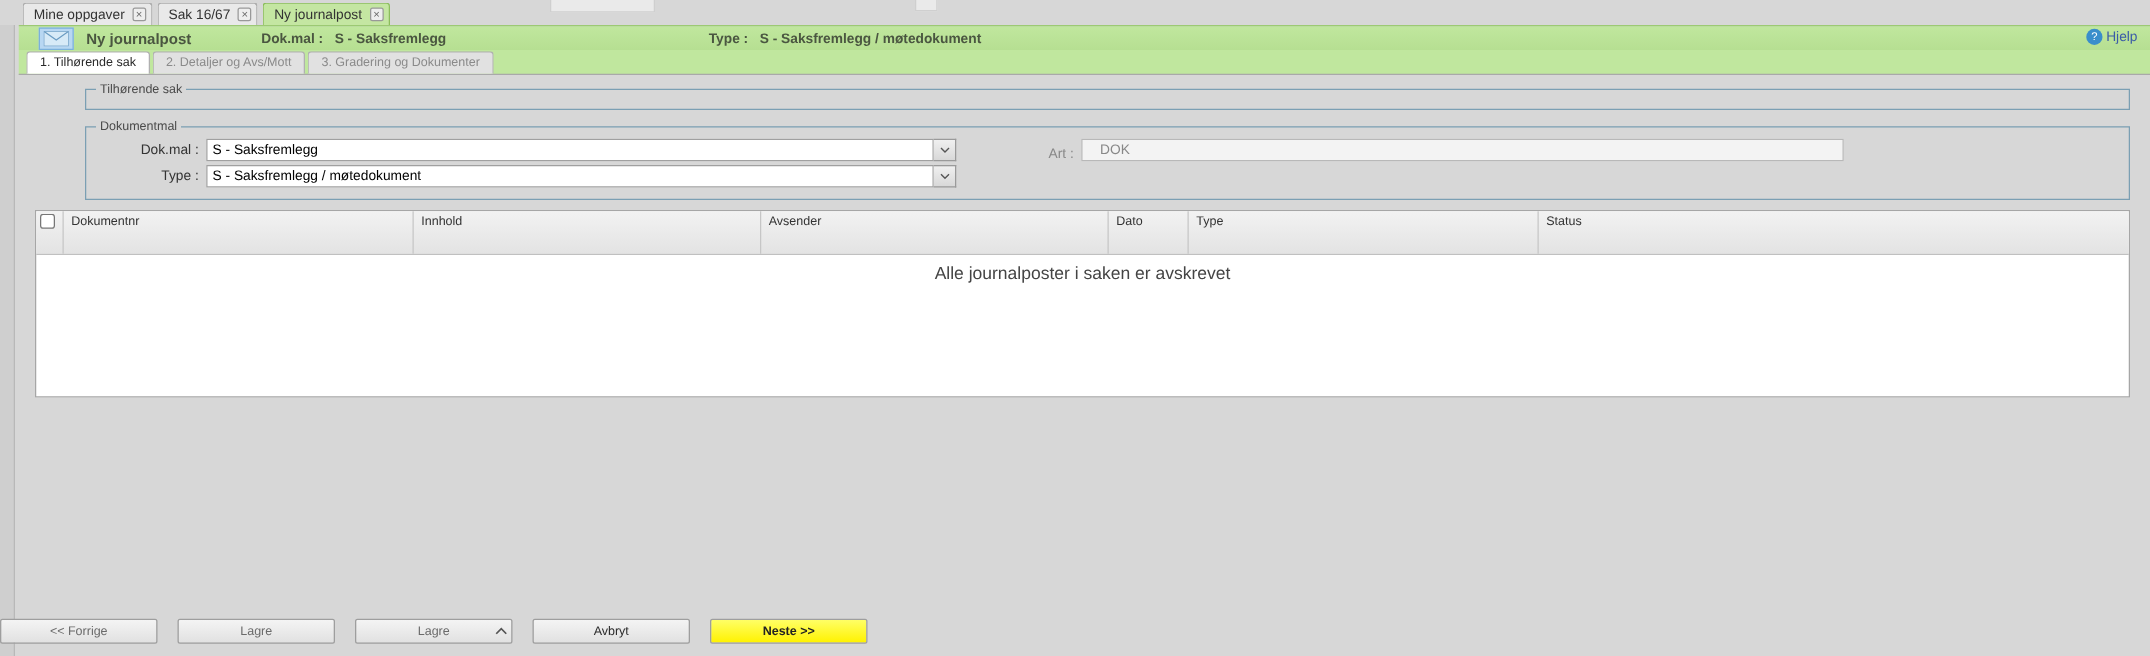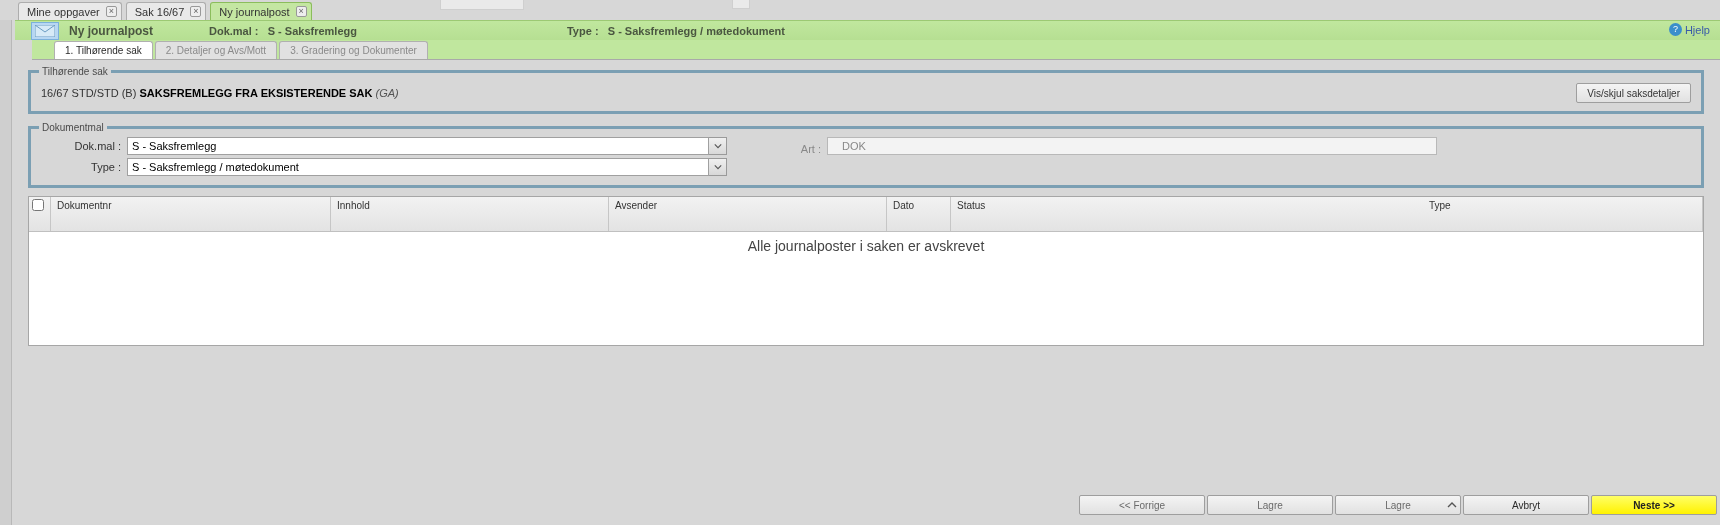--- a/index.html
+++ b/index.html
@@ -102,24 +102,24 @@
     .help-link { position: absolute; right: 10px; top: 2px; color: #3a5ba8; font-size: 11px; display:flex; align-items:center; gap:3px;}
     .help-icon {
       width: 13px; height: 13px; border-radius: 50%; background: #3a8ecb; color:#fff; font-size:9px; text-align:center; line-height:13px;
     }
 
     
     .step-tabs {
       height: 20px;
       display: flex;
       align-items: flex-end;
-      padding-left: 22px;
+      padding-left: 6px;
       background: #c0e79e;
       border-bottom: 1px solid #a9a9a9;
-      margin-left: 32px;
+      margin-left: 15px;
     }
     .step-tab {
       height: 18px;
       padding: 0 10px;
       border: 1px solid #b0b0b0;
       border-bottom: none;
       border-radius: 3px 3px 0 0;
       background: #e1e1e1;
       color: #8a8a8a;
       font-size: 10px;
@@ -130,24 +130,25 @@
       background: #fff;
       color: #2a2a2a;
     }
 
     .content {
       padding: 6px 16px 0 28px;
       background: #d7d7d7;
     }
 
     fieldset {
-      border: 3px solid #a21caf;
+      border: 1px solid #a21caf;
       padding: 4px 8px 6px 8px;
       margin-bottom: 8px;
       position: relative;
+      margin-left: 40px;
     }
     fieldset.outer { border-color: #7b9fb3; }
     legend {
       font-size: 10px;
       color: #4a4a4a;
       padding: 0 3px;
     }
 
     .case-row {
       display: flex;
@@ -260,23 +261,22 @@
       padding-top: 6px;
     }
 
     
     .action-bar {
       position: absolute;
       left: 0;
       right: 0;
       bottom: 10px;
       display: flex;
-      justify-content: flex-end;
-      gap: 2px;
-      padding-right: 3px;
+      gap: 16px;
+      padding-right: 18px;
     }
     .wz-btn {
       width: 126px;
       height: 20px;
       border: 1px solid #9e9e9e;
       background: linear-gradient(#f4f4f4, #e1e1e1);
       border-radius: 2px;
       font-size: 10px;
       color: #6a6a6a;
       display:flex;align-items:center;justify-content:center;
@@ -359,30 +359,20 @@
   </div>
   <div class="step-tab">
     <span>3. Gradering og Dokumenter</span>
   </div>
 </div>
 
 <div class="content">
 
   <fieldset class="outer">
     <legend>Tilhørende sak</legend>
-    <div class="case-row">
-      <div class="case-text">
-        <span class="prefix">16/67 STD/STD (B)</span>
-        <span> </span>
-        <span class="bold">SAKSFREMLEGG FRA EKSISTERENDE SAK</span>
-        <span> </span>
-        <span class="italic">(GA)</span>
-      </div>
-      <button class="toggle-btn">Vis/skjul saksdetaljer</button>
-    </div>
   </fieldset>
 
   <fieldset class="outer">
     <legend>Dokumentmal</legend>
 
     <div class="form-row">
       <div class="flabel">Dok.mal :</div>
       <div class="select-like">
         <input type="text" value="S - Saksfremlegg" style="">
         <div class="dropdown-btn">
@@ -413,22 +403,22 @@
 
   <div class="doc-table">
     <div class="thead">
       <div class="th chk">
         <input type="checkbox" style="">
       </div>
       <div class="th c1">Dokumentnr</div>
       <div class="th c2">Innhold</div>
       <div class="th c3">Avsender</div>
       <div class="th c4">Dato</div>
+      <div class="th c5">Type</div>
       <div class="th c6">Status</div>
-      <div class="th c5">Type</div>
     </div>
     <div class="tbody">
       <span>Alle journalposter i saken er avskrevet</span>
     </div>
   </div>
 
 </div>
 
 <div class="action-bar">
   <button class="wz-btn">&lt;&lt; Forrige</button>

